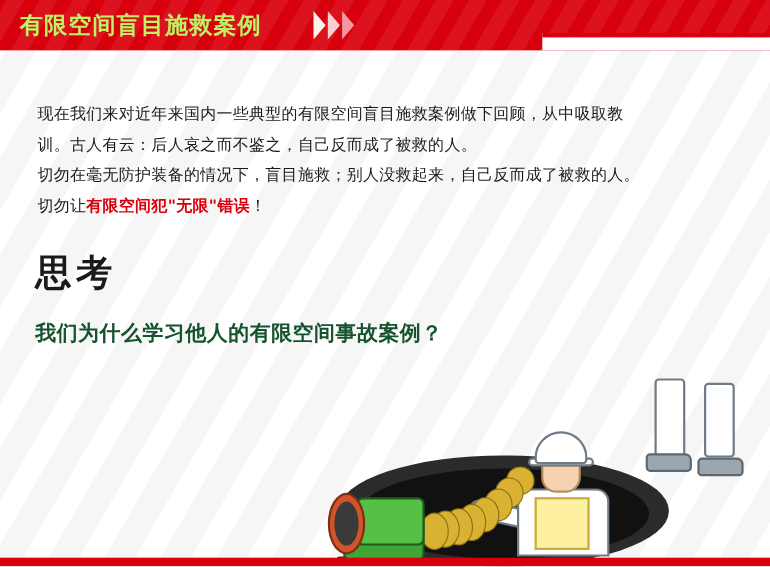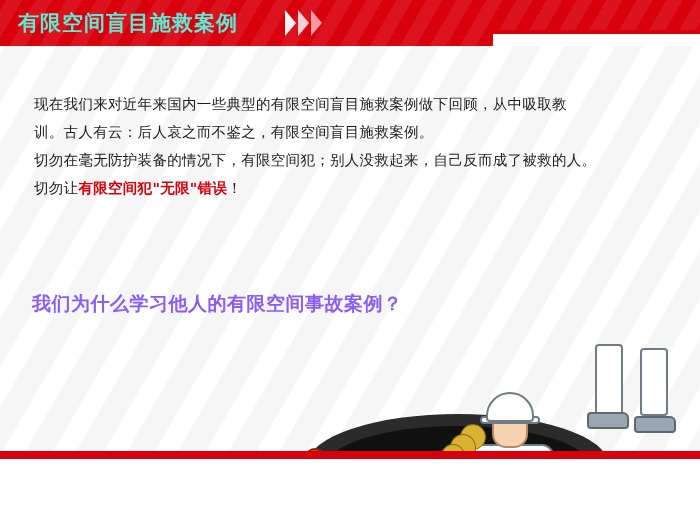--- a/index.html
+++ b/index.html
@@ -41,21 +41,21 @@
       rgba(255,255,255,0.07) 12px,
       rgba(255,255,255,0.07) 26px
     );
   }
   .header-title {
     position: absolute;
     left: 18px;
     top: 9px;
     font-size: 21px;
     font-weight: bold;
-    color: #5eead4;
+    color: #bef264;
     letter-spacing: 1px;
     line-height: 28px;
     white-space: nowrap;
   }
   .header-chevrons {
     position: absolute;
     left: 285px;
     top: 10px;
     display: flex;
     gap: 2px;
@@ -85,21 +85,21 @@
     height: 4px;
     background: #d9000d;
   }
 
   
   .body-area {
     position: absolute;
     left: 0;
     top: 46px;
     width: 700px;
-    height: 413px;
+    height: 469px;
     background: #ffffff;
     overflow: hidden;
   }
   .bg-stripes {
     position: absolute;
     left: 0; top: 0;
     width: 700px; height: 469px;
     background: repeating-linear-gradient(
       -60deg,
       rgba(0,0,0,0.000) 0px,
@@ -140,21 +140,21 @@
 
   .questions {
     position: absolute;
     left: 32px;
     top: 240px;
     width: 560px;
   }
   .q-line {
     font-size: 19px;
     font-weight: bold;
-    color: #8b5cf6;
+    color: #14532d;
     line-height: 35px;
     letter-spacing: 0.5px;
     white-space: nowrap;
   }
 
   
   .illustration {
     position: absolute;
     left: 290px;
     top: 250px;
@@ -363,27 +363,28 @@
     </div>
     <div class="header-white-block"></div>
     <div class="header-accent-bar"></div>
   </div>
 
   <div class="body-area">
     <div class="bg-stripes"></div>
 
     <div class="paragraphs">
       <div class="para-line">现在我们来对近年来国内一些典型的有限空间盲目施救案例做下回顾，从中吸取教</div>
-      <div class="para-line">训。古人有云：后人哀之而不鉴之，有限空间盲目施救案例。</div>
-      <div class="para-line">切勿在毫无防护装备的情况下，有限空间犯；别人没救起来，自己反而成了被救的人。</div>
+      <div class="para-line">训。古人有云：后人哀之而不鉴之，自己反而成了被救的人。</div>
+      <div class="para-line">切勿在毫无防护装备的情况下，盲目施救；别人没救起来，自己反而成了被救的人。</div>
       <div class="para-line">
         <span>切勿让</span><span class="red-em">有限空间犯"无限"错误</span><span>！</span>
       </div>
     </div>
 
+    <div class="section-heading">思考</div>
 
     <div class="questions">
       <div class="q-line">我们为什么学习他人的有限空间事故案例？</div>
     </div>
 
     <div class="illustration">
 
       <div class="leg leg-l"></div>
       <div class="leg leg-r"></div>
       <div class="shoe shoe-l"></div>

